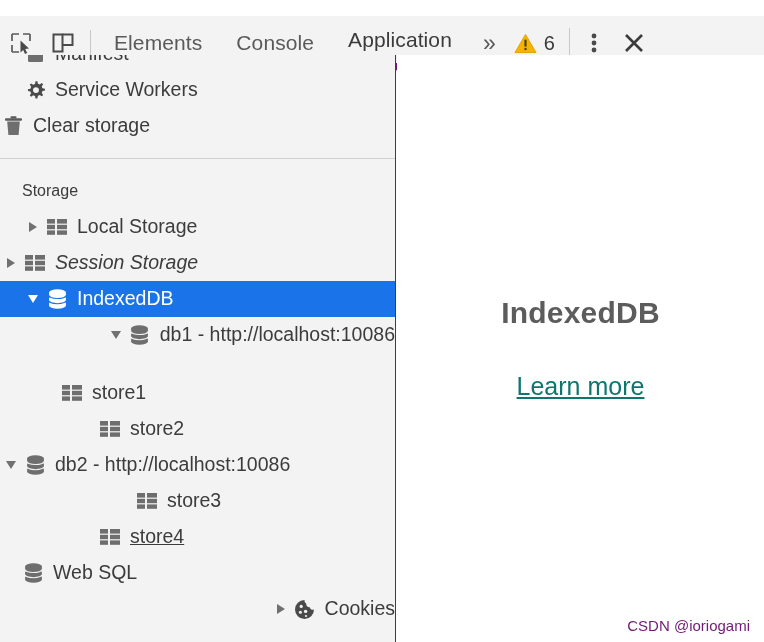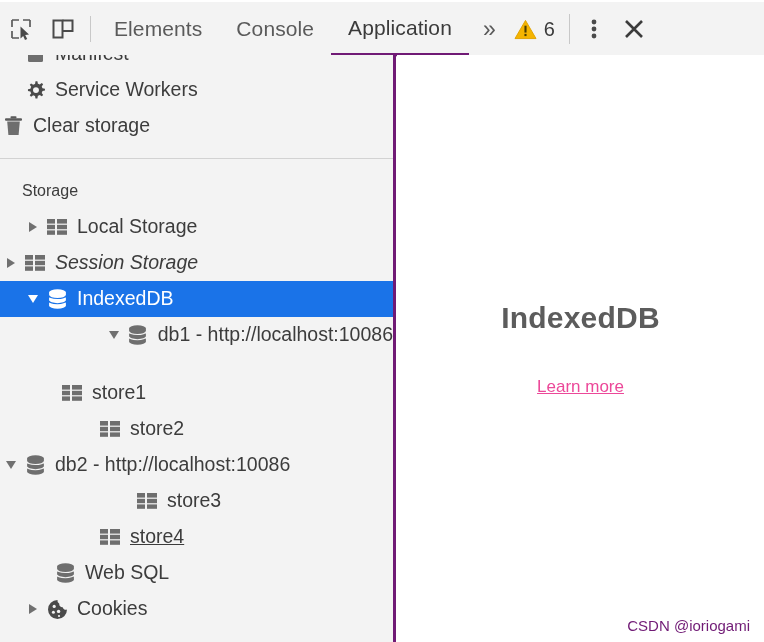--- a/index.html
+++ b/index.html
@@ -11,21 +11,21 @@
     width: 764px;
     height: 642px;
     font-family: "Liberation Sans", sans-serif;
     overflow: hidden;
     position: relative;
   }
 
   
   #devtools-toolbar {
     position: absolute;
-    top: 2px; left: 0;
+    top: 16px; left: 0;
     width: 764px;
     height: 55px;
     background: #f3f3f3;
     border-bottom: 1px solid #cdcdcd;
     display: flex;
     align-items: center;
     box-sizing: border-box;
   }
   .tb-icon-btn {
     width: 42px;
@@ -48,21 +48,21 @@
     align-items: center;
     padding: 0 17px;
     font-size: 21px;
     color: #5a5a5a;
     box-sizing: border-box;
     white-space: nowrap;
     letter-spacing: .1px;
   }
   .tab.active {
     color: #3b3b3b;
-    border-bottom: 3px solid #701a75;
+    border-bottom: 7px solid #701a75;
   }
   .tab-more {
     font-size: 23px;
     color: #5a5a5a;
     padding: 0 14px;
     display: flex;
     align-items: center;
     height: 54px;
   }
   .warn-group {
@@ -93,21 +93,21 @@
   }
 
   
   #sidebar {
     position: absolute;
     top: 55px;
     left: 0;
     width: 396px;
     height: 587px;
     background: #f3f3f3;
-    border-right: 3px solid #701a75;
+    border-right: 1px solid #701a75;
     box-sizing: border-box;
     overflow: hidden;
   }
   .tree-row {
     display: flex;
     align-items: center;
     height: 36px;
     font-size: 19.5px;
     color: #3c3c3c;
     white-space: nowrap;
@@ -205,22 +205,22 @@
     box-sizing: border-box;
   }
   #panel-title {
     font-size: 30px;
     font-weight: bold;
     color: #5c5c5c;
     margin-bottom: 42px;
     letter-spacing: .2px;
   }
   #panel-link {
-    font-size: 17px;
-    color: #ec4899;
+    font-size: 25px;
+    color: #0f766e;
     text-decoration: underline;
     cursor: pointer;
   }
   #watermark {
     position: absolute;
     right: 14px;
     bottom: 8px;
     font-size: 15px;
     color: #701a75;
     white-space: nowrap;
@@ -454,35 +454,35 @@
           <rect x="10" y="0" width="10" height="4.6" fill="#6e6e6e"></rect>
         <rect x="0" y="5.8" width="8" height="4.4" fill="#6e6e6e"></rect>
           <rect x="10" y="5.8" width="10" height="4.4" fill="#6e6e6e"></rect>
         <rect x="0" y="11.4" width="8" height="4.4" fill="#6e6e6e"></rect>
           <rect x="10" y="11.4" width="10" height="4.4" fill="#6e6e6e"></rect>
       </svg>
     </div>
     <span class="label">store4</span>
   </div>
 
-  <div class="tree-row" style="padding-left:52px;">
+  <div class="tree-row" style="padding-left:20px;">
     <div class="ico">
       <svg width="21" height="20" viewBox="0 0 21 20">
         <ellipse cx="10.5" cy="3.2" rx="8.4" ry="2.9" fill="#6e6e6e"></ellipse>
         <path d="M2.1 3.2 v3.6 a8.4 2.9 0 0 0 16.8 0 V3.2" fill="#6e6e6e"></path>
         <path d="M2.1 8.4 v3.6 a8.4 2.9 0 0 0 16.8 0 V8.4" fill="#6e6e6e"></path>
         <path d="M2.1 13.5 v3.3 a8.4 2.9 0 0 0 16.8 0 V13.5" fill="#6e6e6e"></path>
         <path d="M2.1 6.6 a8.4 2.9 0 0 0 16.8 0" fill="none" stroke="#f3f3f3" stroke-width="1.1"></path>
         <path d="M2.1 11.8 a8.4 2.9 0 0 0 16.8 0" fill="none" stroke="#f3f3f3" stroke-width="1.1"></path>
       </svg>
     </div>
     <span class="label">Web SQL</span>
   </div>
 
-  <div class="tree-row" style="padding-left:22px;">
+  <div class="tree-row" style="padding-left:22px;justify-content:flex-end;">
     <div class="twisty">
         <div class="twisty-glyph twisty-right"></div>
       </div>
     <div class="ico">
       <svg width="21" height="21" viewBox="0 0 21 21">
         <path d="M10.5 1 a9.5 9.5 0 1 0 9.5 9.5 a3.1 3.1 0 0 1 -4.3 -2.2 a3.1 3.1 0 0 1 -3.4 -3.6 a3.4 3.4 0 0 1 -1.8 -3.7 Z" fill="#4a4a4a"></path>
         <circle cx="7.2" cy="7.4" r="1.6" fill="#f3f3f3"></circle>
         <circle cx="6.4" cy="13.2" r="1.5" fill="#f3f3f3"></circle>
         <circle cx="11.6" cy="12.4" r="1.7" fill="#f3f3f3"></circle>
         <circle cx="12.0" cy="17.0" r="1.1" fill="#f3f3f3"></circle>

